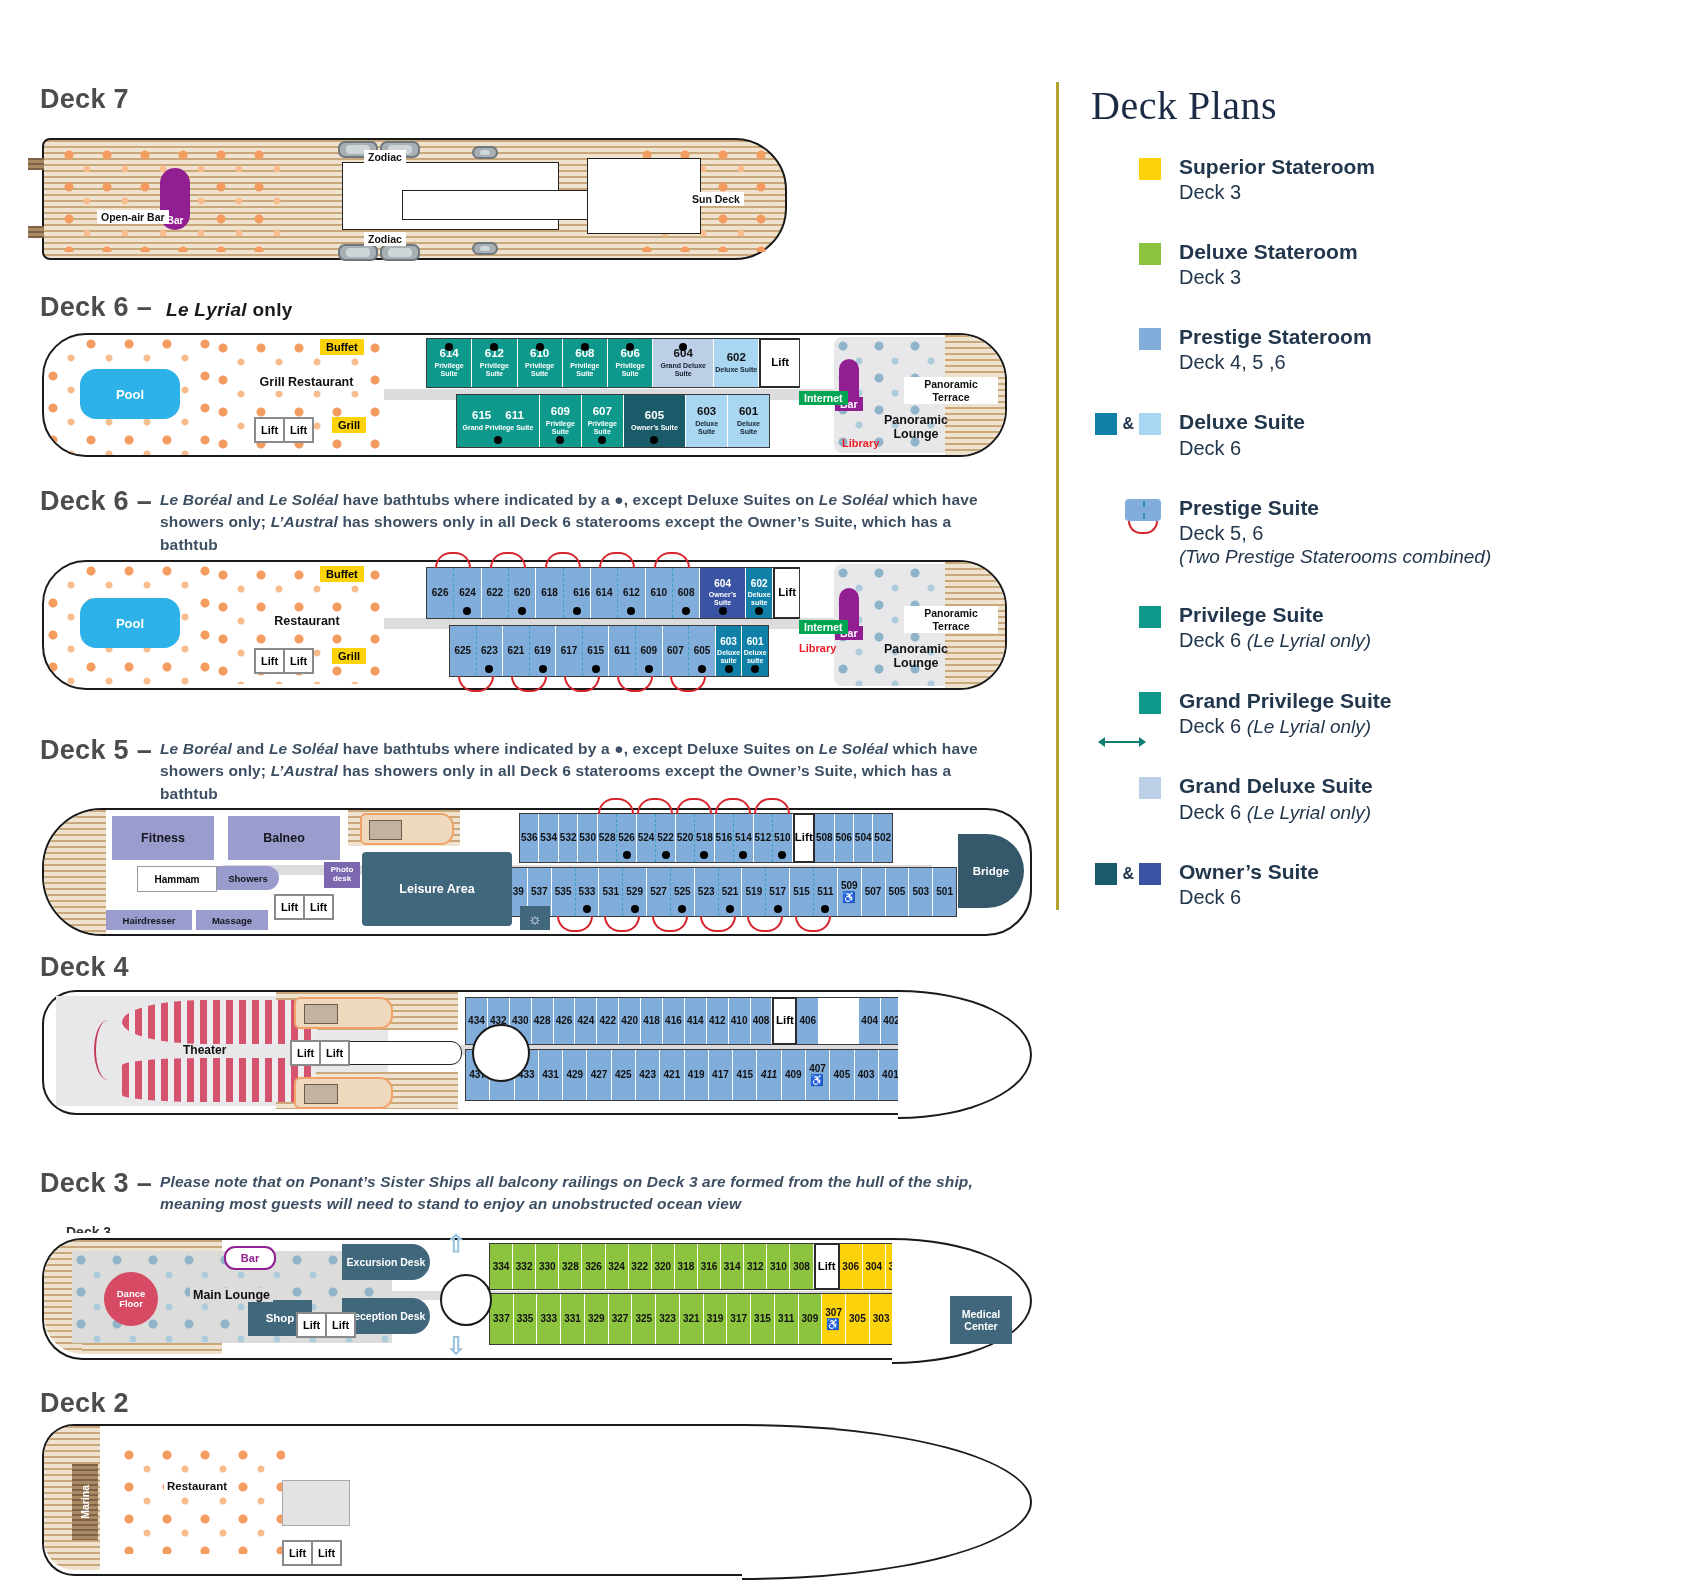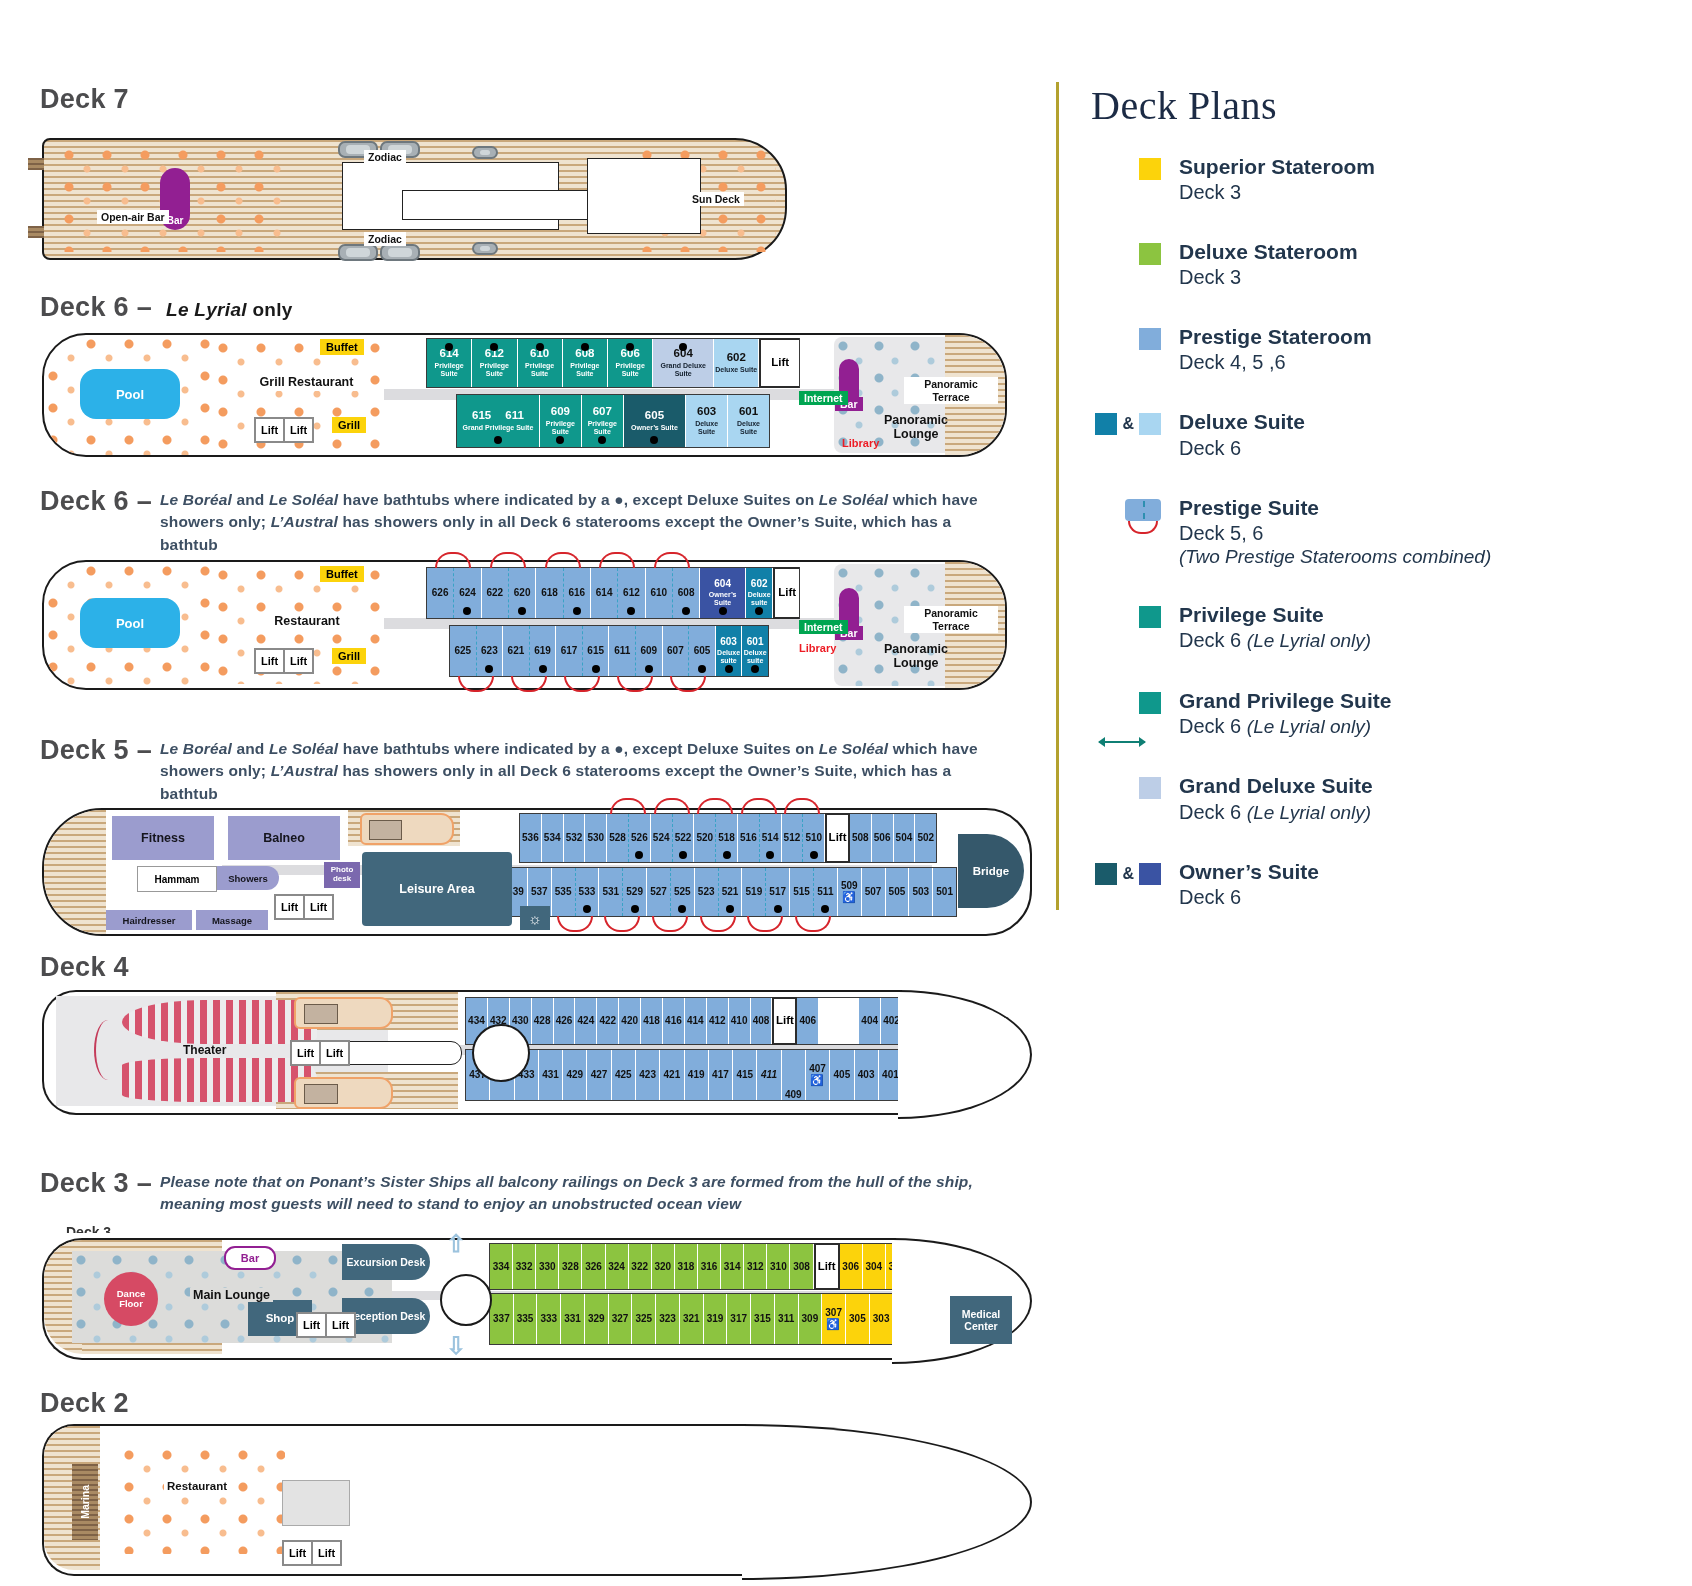--- a/index.html
+++ b/index.html
@@ -275,21 +275,21 @@
       <div class="cab t-prest pairR dotB" style="flex: 1 1 0px;">
         <div class="num">
           <span>620</span>
         </div>
       </div>
       <div class="cab t-prest pairL arcT" style="flex: 1 1 0px;">
         <div class="num">
           <span>618</span>
         </div>
       </div>
-      <div class="cab t-prest pairR dotB" style="flex: 1 1 0px;">
+      <div class="cab t-prest pairR dotB" style="flex: 1 1 0px; align-items: flex-end;">
         <div class="num">
           <span>616</span>
         </div>
       </div>
       <div class="cab t-prest pairL arcT" style="flex: 1 1 0px;">
         <div class="num">
           <span>614</span>
         </div>
       </div>
       <div class="cab t-prest pairR dotB" style="flex: 1 1 0px;">
@@ -429,21 +429,21 @@
     <div>Lift</div>
   </div>
   <div class="lav" style="left:64px;top:102px;width:86px;height:20px;font-size:9.5px">
       <span>Hairdresser</span>
     </div>
   <div class="lav" style="left:154px;top:102px;width:72px;height:20px;font-size:9.5px">
       <span>Massage</span>
     </div>
   <div class="sunbox" style="left:478px;top:98px;width:30px;height:24px">☼</div>
   <div class="corridor" style="left:180px;top:57px;width:710px;height:10px"></div>
-  <div class="cabrow row-n" style="left:478px;top:6px;width:416px;height:48px">
+  <div class="cabrow row-n" style="left:478px;top:6px;width:372px;height:48px">
       <div class="cab t-prest" style="flex: 1 1 0px;">
         <div class="num">
           <span>536</span>
         </div>
       </div>
       <div class="cab t-prest" style="flex: 1 1 0px;">
         <div class="num">
           <span>534</span>
         </div>
       </div>
@@ -807,21 +807,21 @@
       <div class="cab t-prest" style="flex: 1 1 0px;">
         <div class="num">
           <span>415</span>
         </div>
       </div>
       <div class="cab t-prest" style="flex: 1 1 0px; font-style: italic;">
         <div class="num">
           <span>411</span>
         </div>
       </div>
-      <div class="cab t-prest" style="flex: 1 1 0px; justify-content: flex-end;">
+      <div class="cab t-prest" style="flex: 1 1 0px;">
         <div class="num">
           <span>409</span>
         </div>
       </div>
       <div class="cab t-prest" style="flex: 1 1 0px;">
         <div class="num">
           <span>407</span>
         </div>
         <div class="wcg">♿</div>
       </div>

